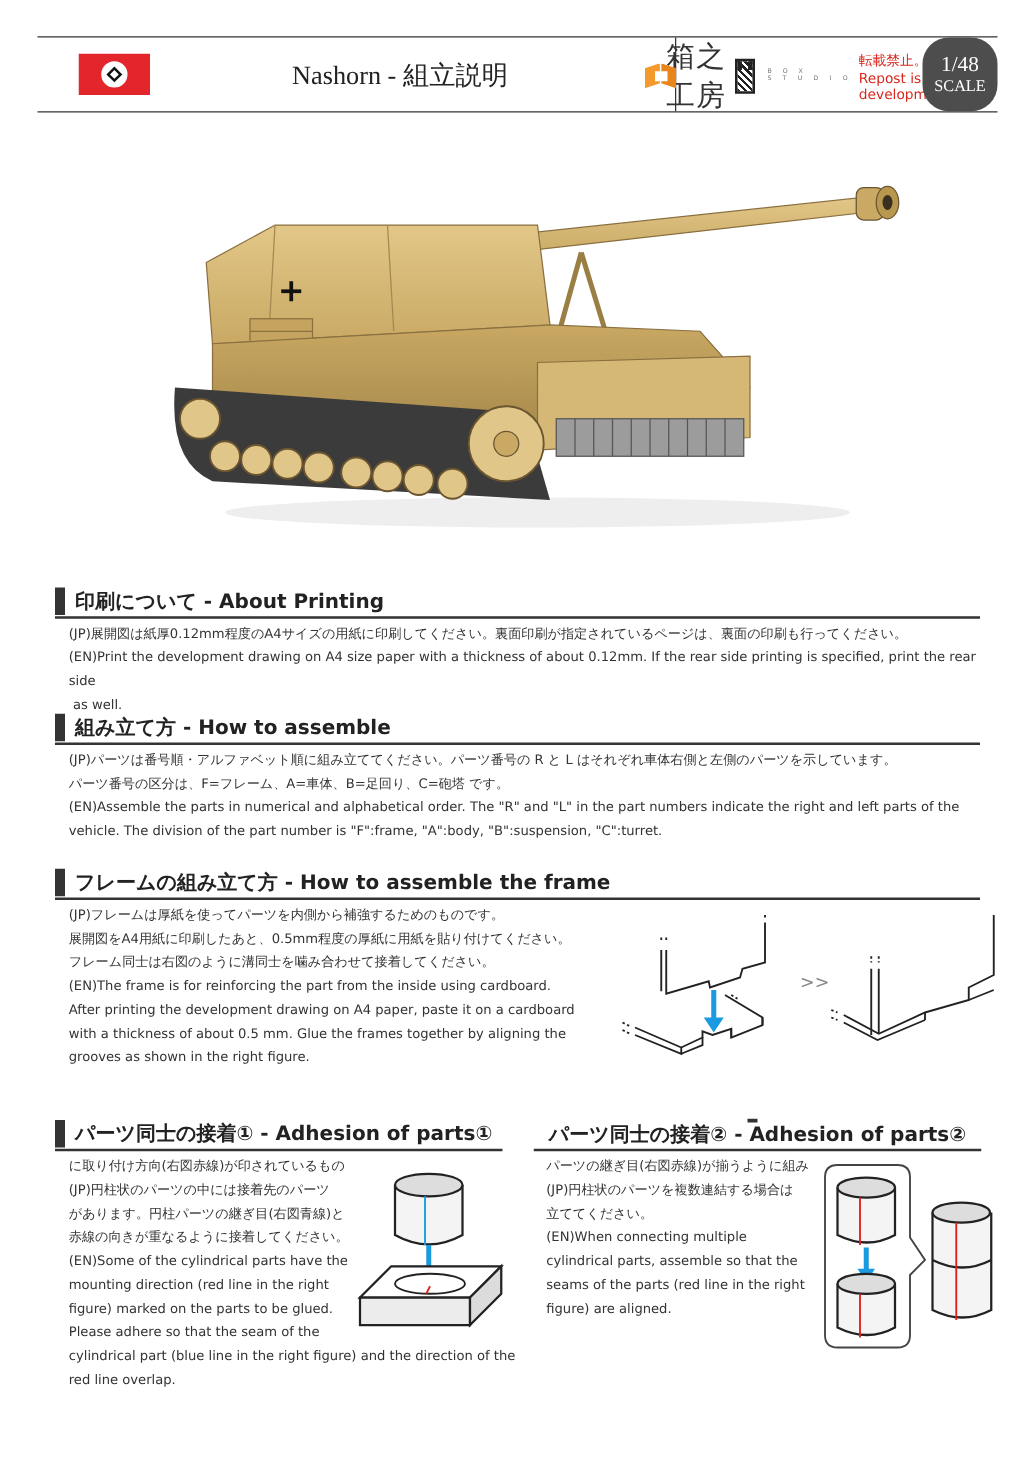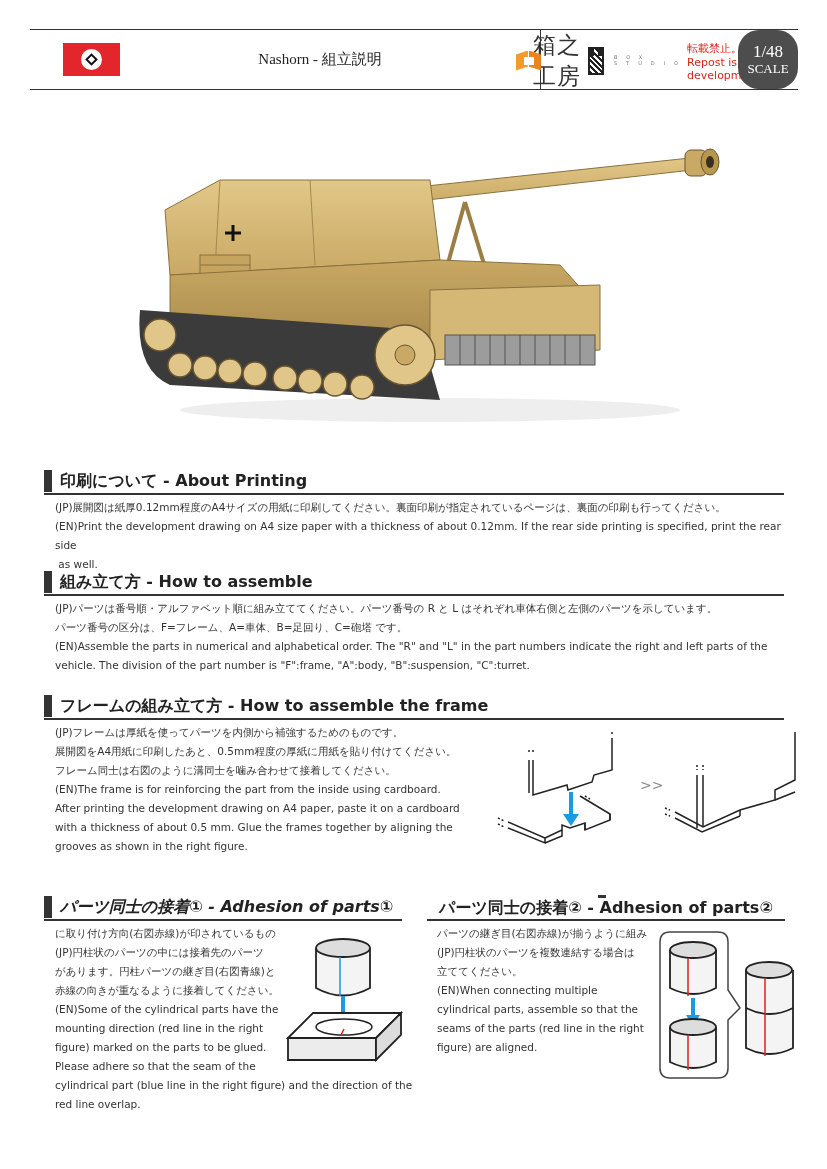--- a/index.html
+++ b/index.html
@@ -9,21 +9,21 @@
   
   .header { position: absolute; left: 30px; top: 29px; width: 768px; height: 61px;
             border-top: 1.5px solid #333; border-bottom: 1.5px solid #333; display: flex; }
   .header .flag-cell { width: 100px; display: flex; align-items: center; justify-content: center; }
   .flag { width: 57px; height: 33px; background: #e2262b; position: relative; margin-left: 22px; }
   .flag .disc { position: absolute; left: 18px; top: 6px; width: 21px; height: 21px;
                 border-radius: 50%; background: #fff; }
   .flag .disc .emblem { position: absolute; left: 6px; top: 6px; width: 9px; height: 9px;
                         border: 2px solid #111; transform: rotate(45deg); }
   .header .title-cell { flex: 1; display: flex; align-items: center; justify-content: center;
-                        font-family: "Liberation Serif", "DejaVu Serif", serif; font-size: 15px; color: #222;
+                        font-family: "Liberation Serif", "DejaVu Serif", serif; font-size: 21px; color: #222;
                         padding-right: 30px; }
   .header .brand-cell { width: 198px; border-left: 1px solid #333; display: flex; 
                         align-items: center; justify-content: center; padding-top: 2px; }
   .brand-row { display: flex; align-items: center; }
   .brand-logo { width: 26px; height: 26px; position: relative; margin-right: 4px; }
   .brand-logo .b1 { position: absolute; left: 0; top: 3px; width: 12px; height: 20px; background: #f39a2a;
                     clip-path: polygon(0 20%, 100% 0, 100% 80%, 0 100%); }
   .brand-logo .b2 { position: absolute; left: 13px; top: 3px; width: 12px; height: 20px; background: #e8861c;
                     clip-path: polygon(0 0, 100% 20%, 100% 100%, 0 80%); }
   .brand-logo .b3 { position: absolute; left: 8px; top: 9px; width: 10px; height: 8px; background: #fff; }
@@ -206,21 +206,21 @@
 
     <text x="150" y="60" font-family="DejaVu Sans, sans-serif" font-size="14" fill="#888" stroke="none">&gt;&gt;</text>
 
     <path d="M213 45 L213 97 M207 45 L207 98"></path>
     <path d="M185 82 L213 97 L250 80 L285 70 L285 60 L305 50 L305 2"></path>
     <path d="M185 88 L212 102 L250 86 M250 80 L250 86 M285 70 L305 62"></path>
     <path d="M207 35 L207 40 M213 35 L213 40 M305 -4 L305 0 M175 78 L180 80 M175 84 L180 86" stroke-dasharray="2,2"></path>
   </svg>
 </div>
 
-<div class="section-title" style="left:44px; top:895px; width:358px;font-style:italic;">
+<div class="section-title" style="left:44px; top:895px; width:358px;">
   <span class="bar"></span>
   <span class="txt">パーツ同士の接着① - Adhesion of parts①</span>
 </div>
 <div class="body-text" style="left:55px; top:924px; width:360px;">
   <p>に取り付け方向(右図赤線)が印されているもの</p>
   <p>(JP)円柱状のパーツの中には接着先のパーツ</p>
   <p>があります。円柱パーツの継ぎ目(右図青線)と</p>
   <p>赤線の向きが重なるように接着してください。</p>
   <p>(EN)Some of the cylindrical parts have the</p>
   <p>mounting direction (red line in the right</p>

